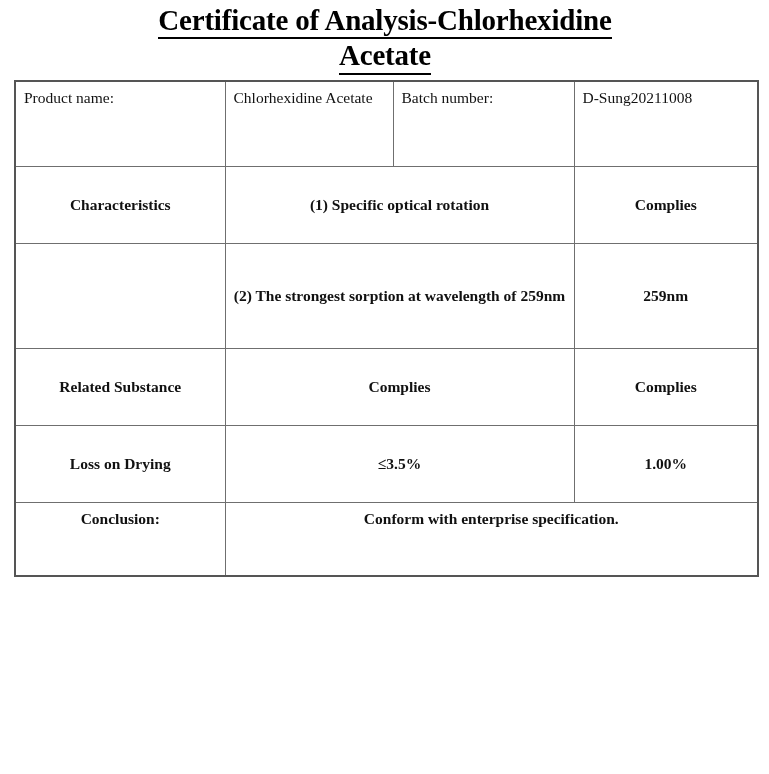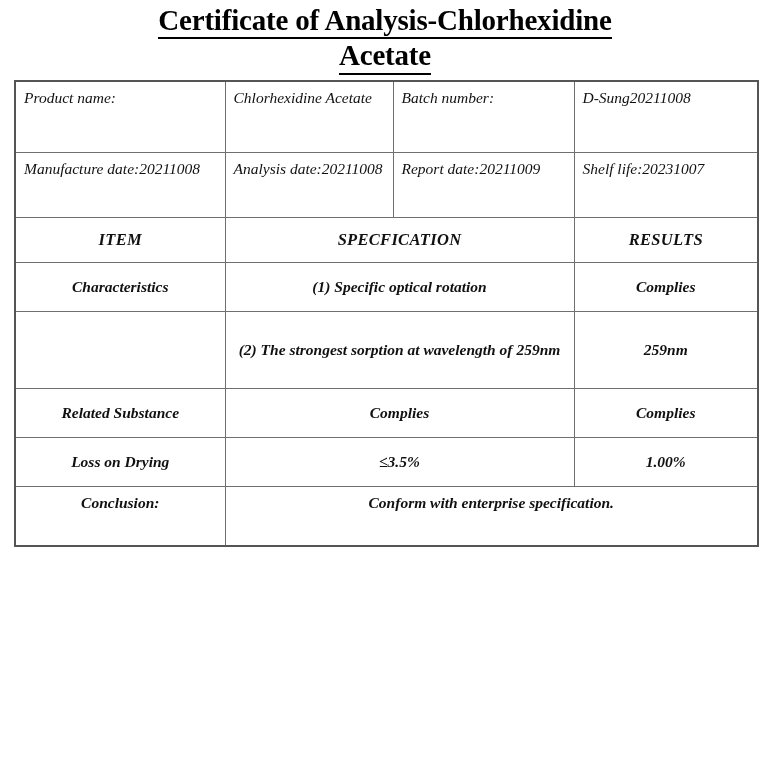--- a/index.html
+++ b/index.html
@@ -45,25 +45,24 @@
     position: absolute;
     left: 14px;
     top: 80px;
     width: 743px;
     border-collapse: collapse;
     table-layout: fixed;
     background: #ffffff;
   }
   .coa-table td {
     border: 1.5px solid #6f6f6f;
-    padding: 7px 8px;
+    padding: 21px 8px;
     vertical-align: middle;
     font-size: 15.5px;
     color: #111111;
-    font-style: italic;
   }
   .coa-table td.outer-l { border-left-width: 2.5px; border-left-color: #555; }
   .coa-table td.outer-r { border-right-width: 2.5px; border-right-color: #555; }
   .coa-table tr.first-row td { border-top-width: 2.5px; border-top-color: #555; }
   .coa-table tr.last-row td { border-bottom-width: 2.5px; border-bottom-color: #555; }
 
   
   .meta-cell {
     font-weight: normal;
     text-align: left;
@@ -122,33 +121,22 @@
     </colgroup>
     <tbody>
 
       <tr class="first-row h-row-1">
         <td class="meta-cell outer-l">Product name:</td>
         <td class="meta-cell">Chlorhexidine Acetate</td>
         <td class="meta-cell">Batch number:</td>
         <td class="meta-cell outer-r">D-Sung20211008</td>
       </tr>
 
-      <tr class="h-row-2">
-        <td class="meta-cell outer-l">Manufacture date:20211008</td>
-        <td class="meta-cell">Analysis date:20211008</td>
-        <td class="meta-cell">Report date:20211009</td>
-        <td class="meta-cell outer-r">Shelf life:20231007</td>
-      </tr>
 
 
-      <tr class="colhead">
-        <td class="outer-l">ITEM</td>
-        <td colspan="2">SPECFICATION</td>
-        <td class="outer-r">RESULTS</td>
-      </tr>
 
 
       <tr class="body-row r-id1">
         <td class="outer-l item-text">Characteristics</td>
         <td colspan="2" class="spec-text">(1) Specific optical rotation</td>
         <td class="outer-r res-text">Complies</td>
       </tr>
 
       <tr class="body-row r-id2">
         <td class="outer-l empty-cell"></td>

